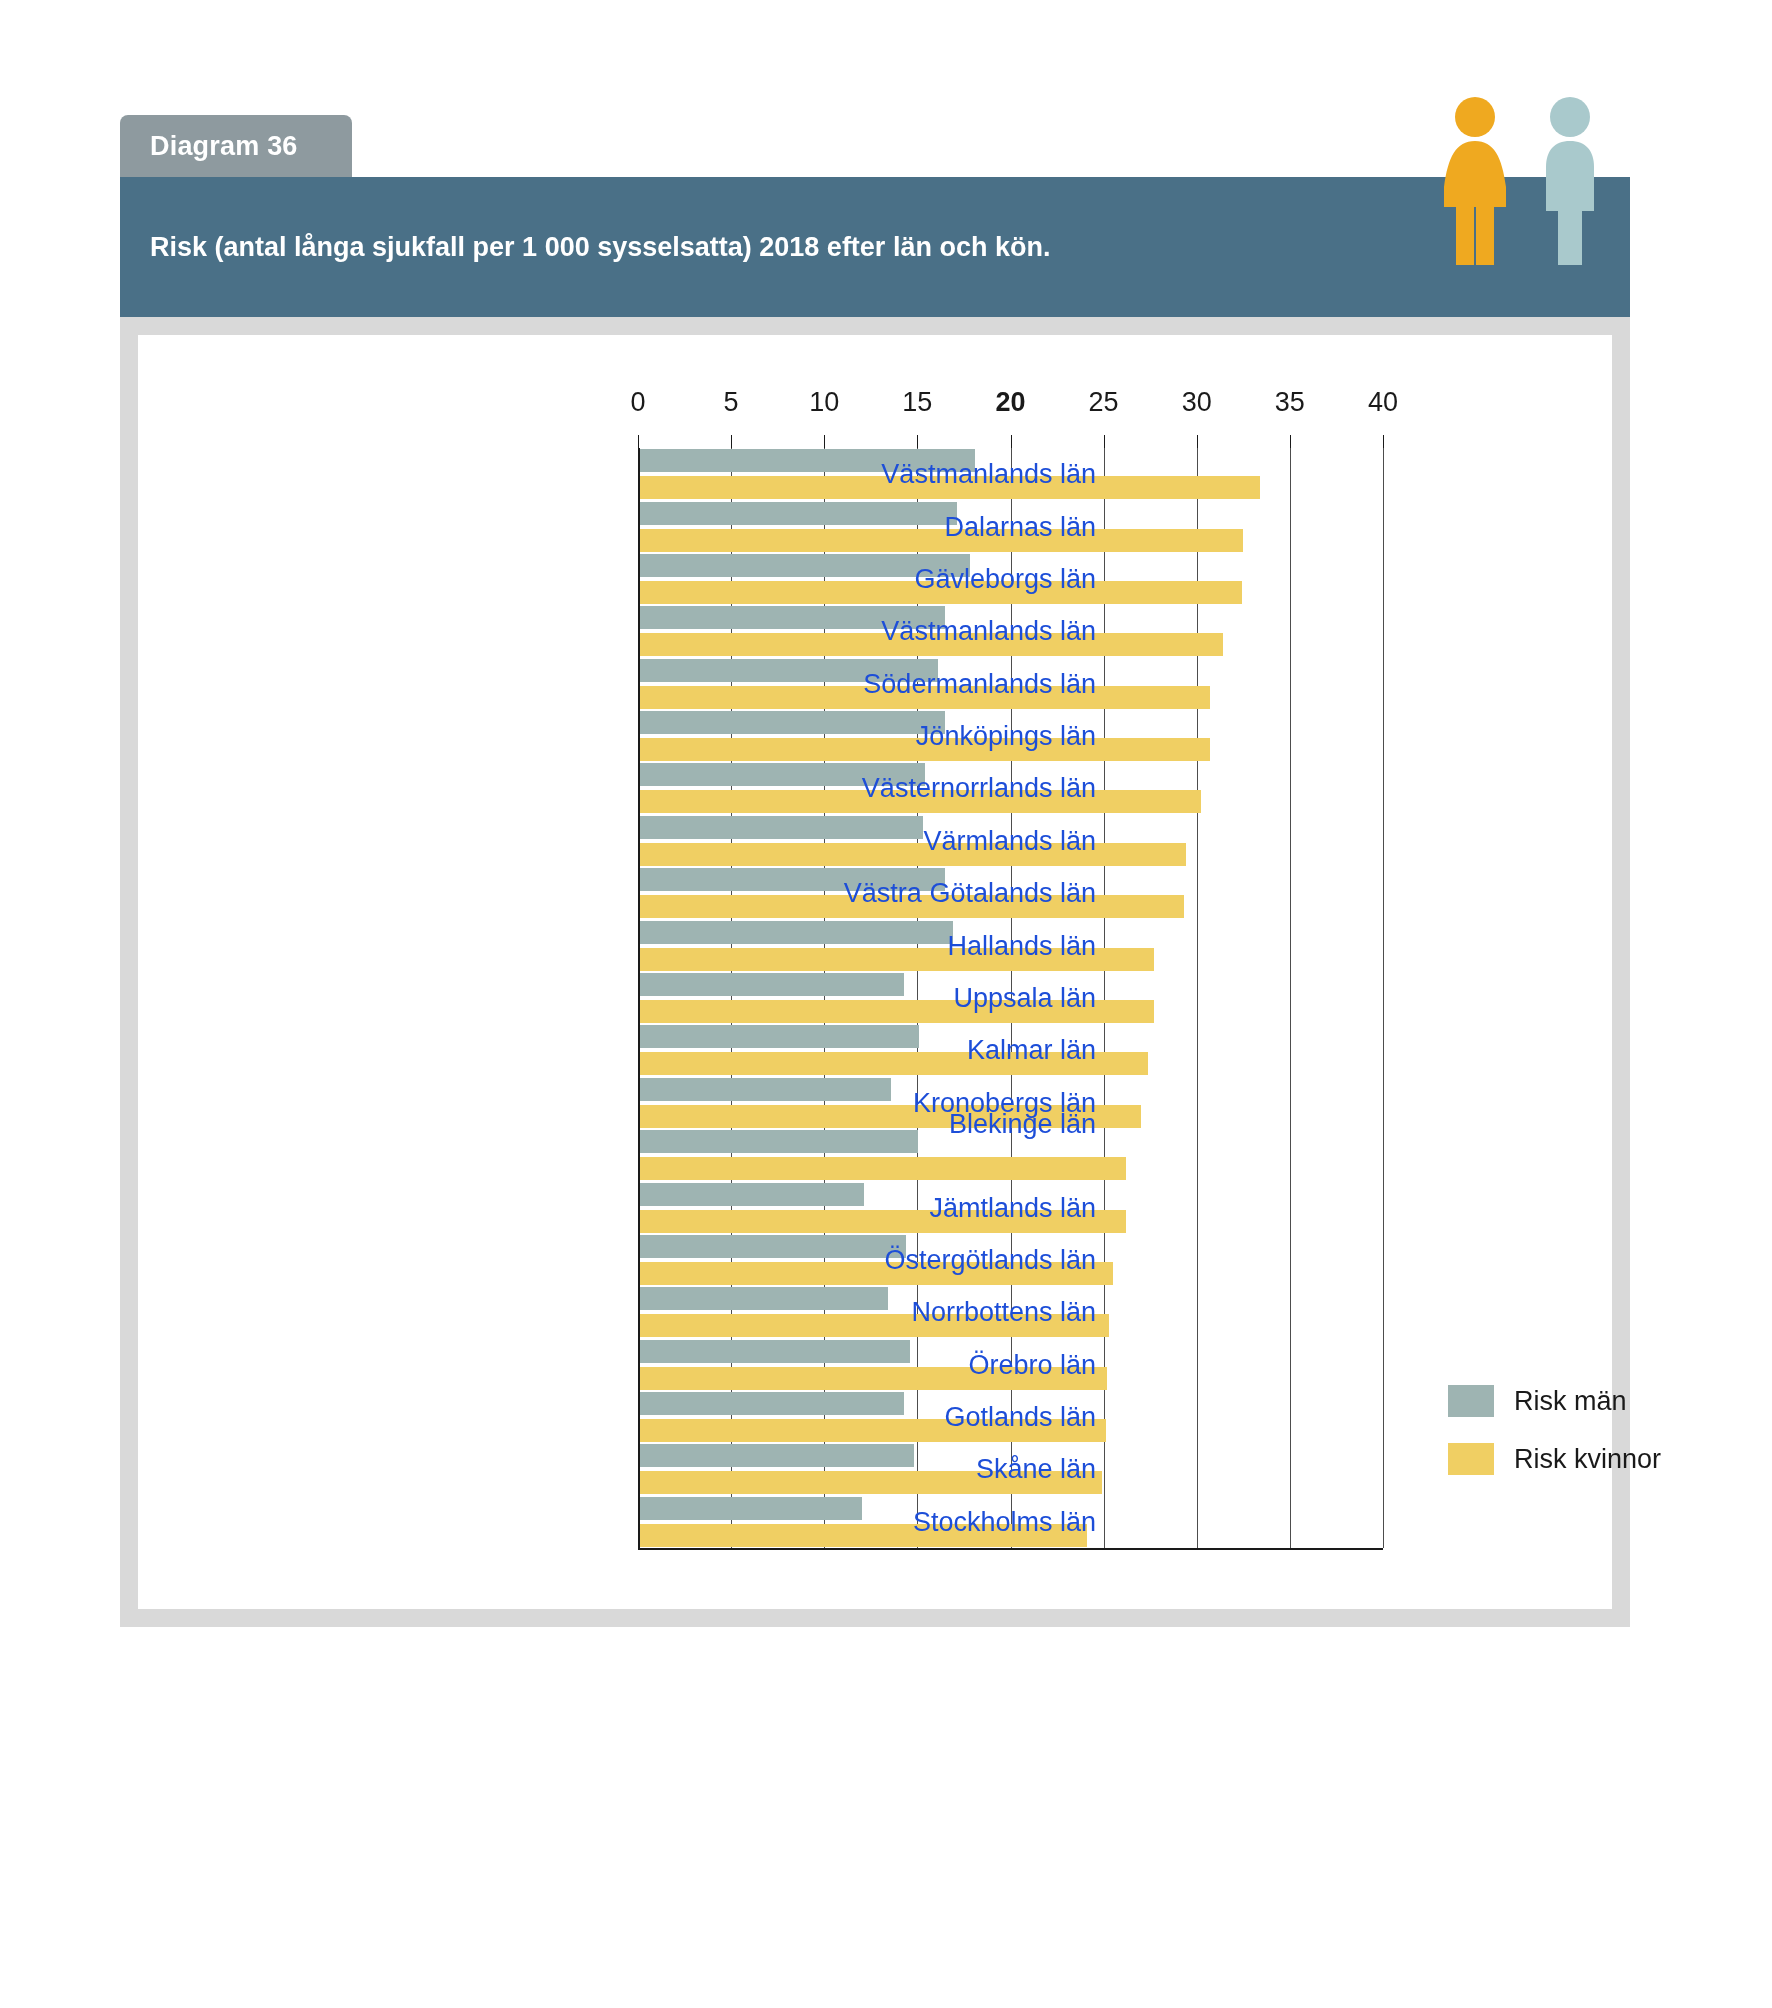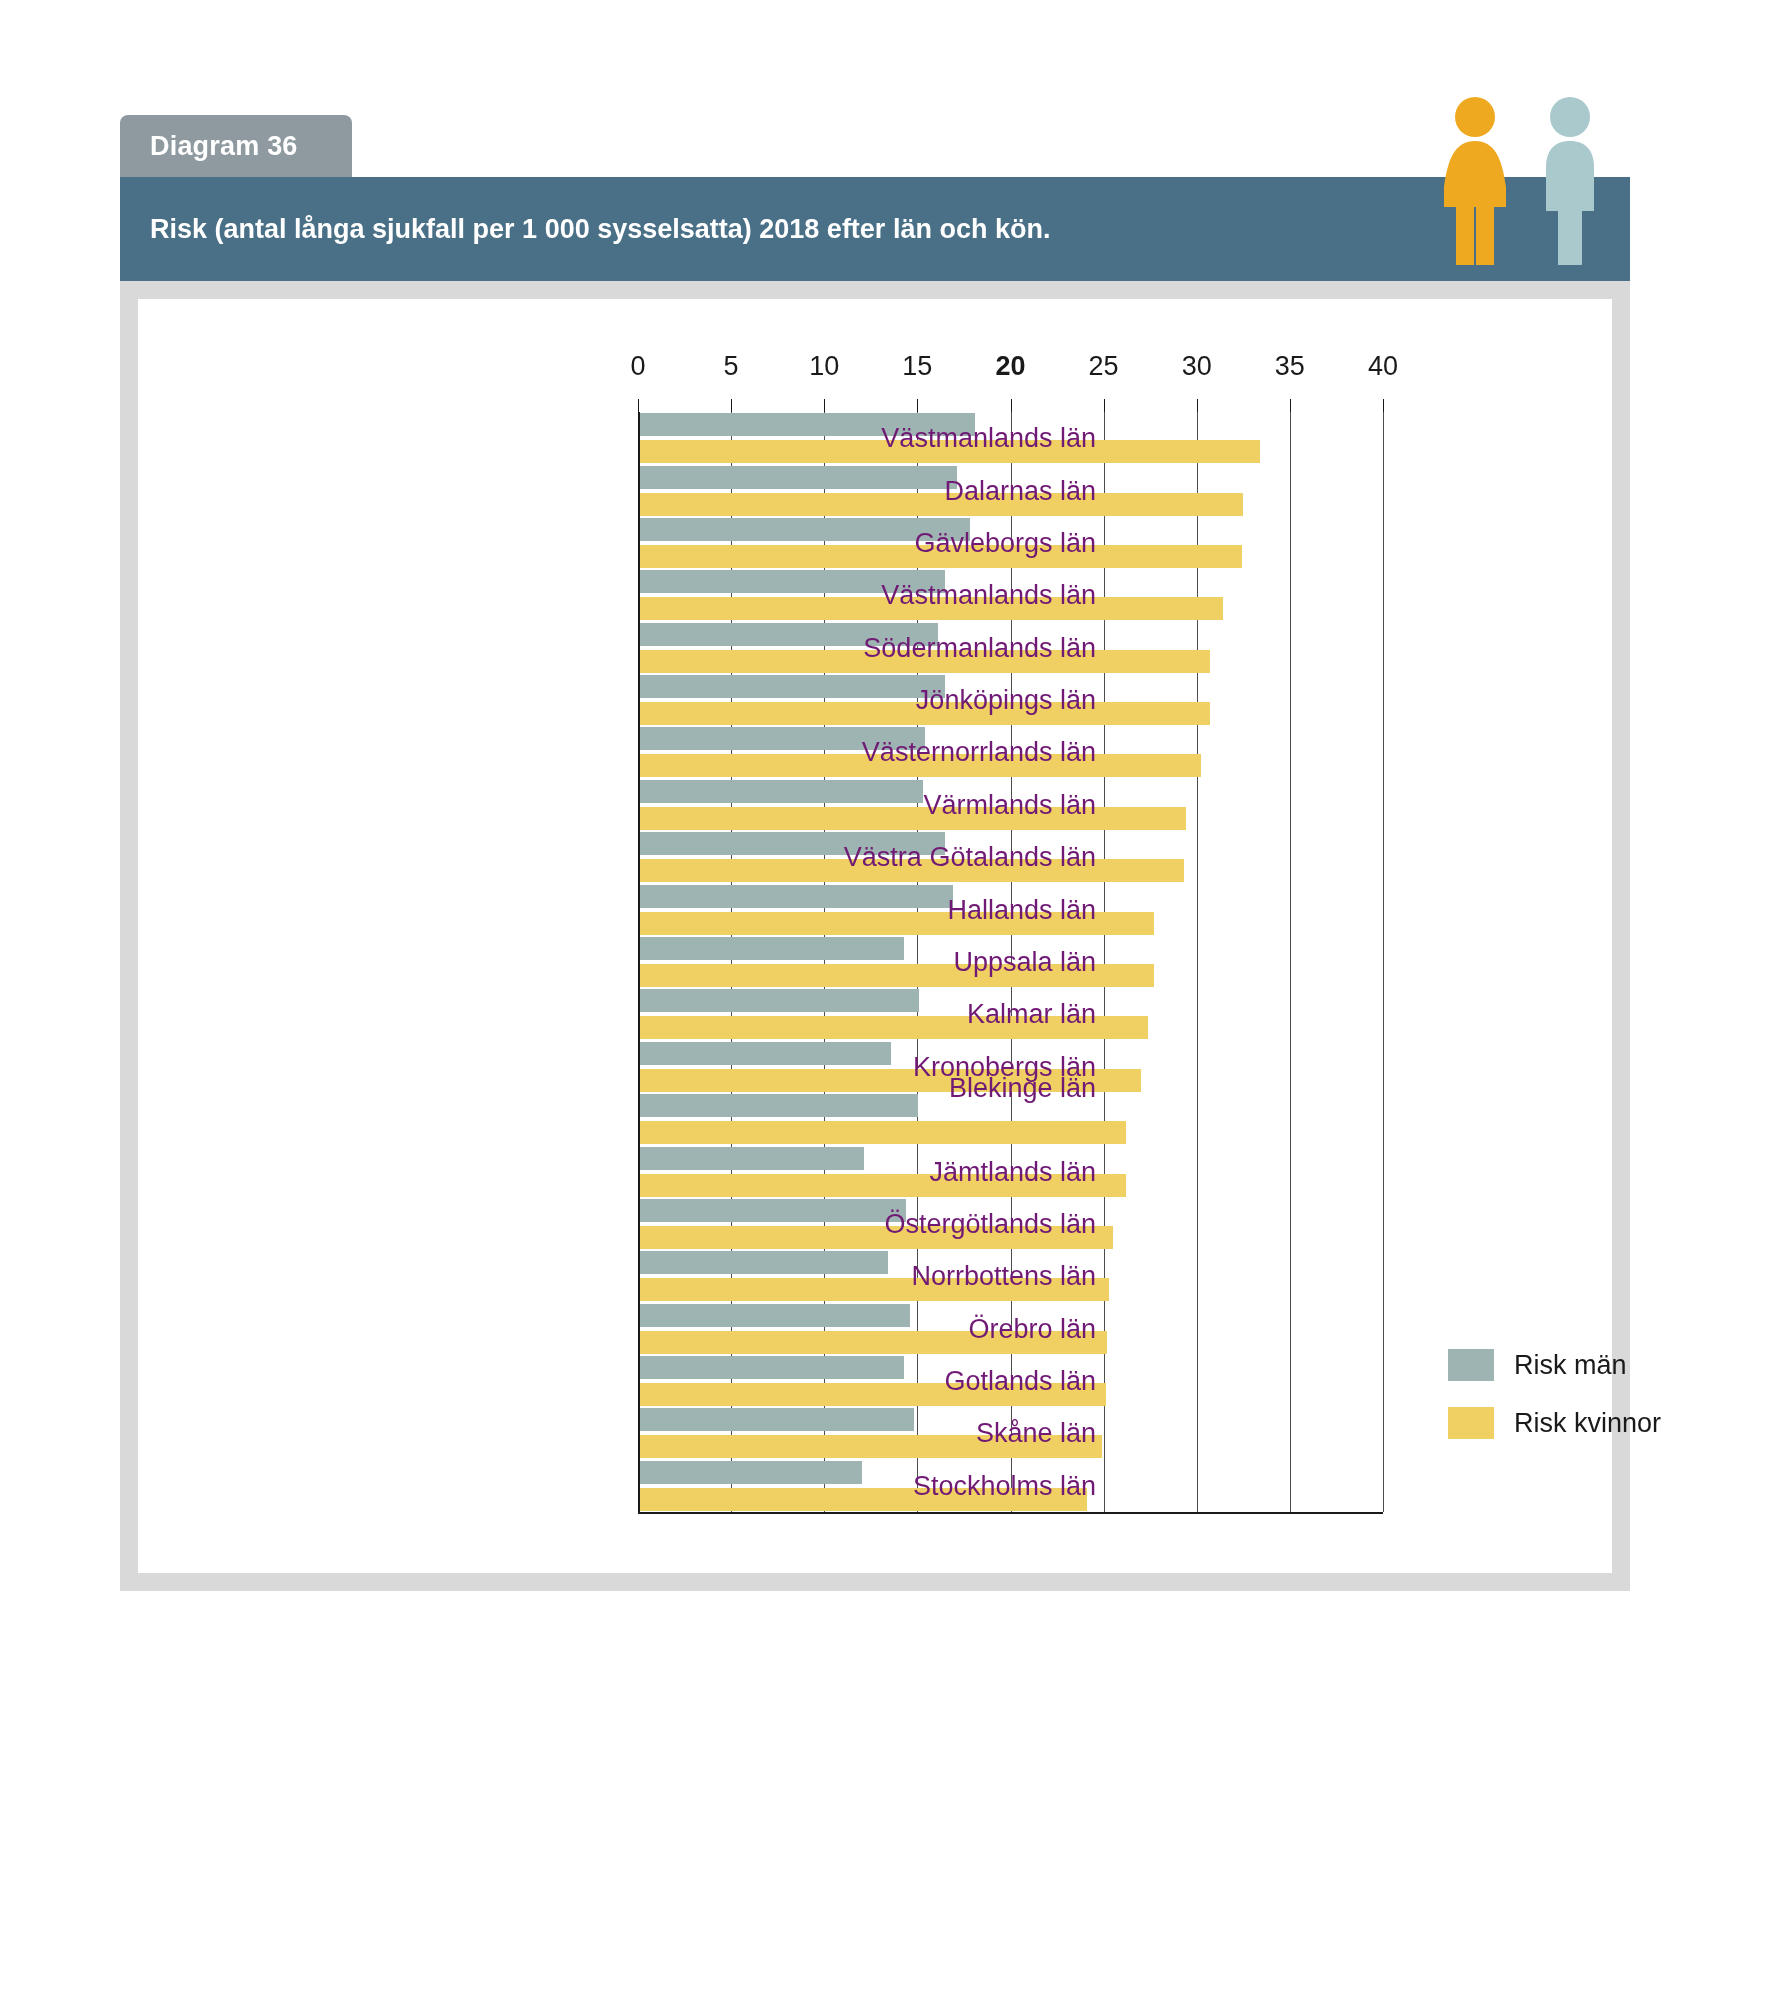--- a/index.html
+++ b/index.html
@@ -37,21 +37,21 @@
   .tab-label span {
     color: #ffffff;
     font-size: 27px;
     font-weight: bold;
     letter-spacing: 0.2px;
   }
 
   .title-bar {
     position: relative;
     width: 1510px;
-    height: 104px;
+    height: 140px;
     background: #4a7087;
     display: flex;
     align-items: center;
     padding-left: 30px;
     box-sizing: border-box;
   }
   .title-bar span {
     color: #ffffff;
     font-size: 27px;
     font-weight: bold;
@@ -124,21 +124,21 @@
     top: 0;
     width: 2px;
     background: #1a1a1a;
   }
 
   .cat-label {
     position: absolute;
     right: 516px;
     text-align: right;
     font-size: 27px;
-    color: #701a75;
+    color: #1d4ed8;
     white-space: nowrap;
     transform: translateY(-50%);
   }
 
   .bar {
     position: absolute;
     height: 23px;
   }
   .bar-men { background: #9eb4b2; }
   .bar-women { background: #f0cf63; }

